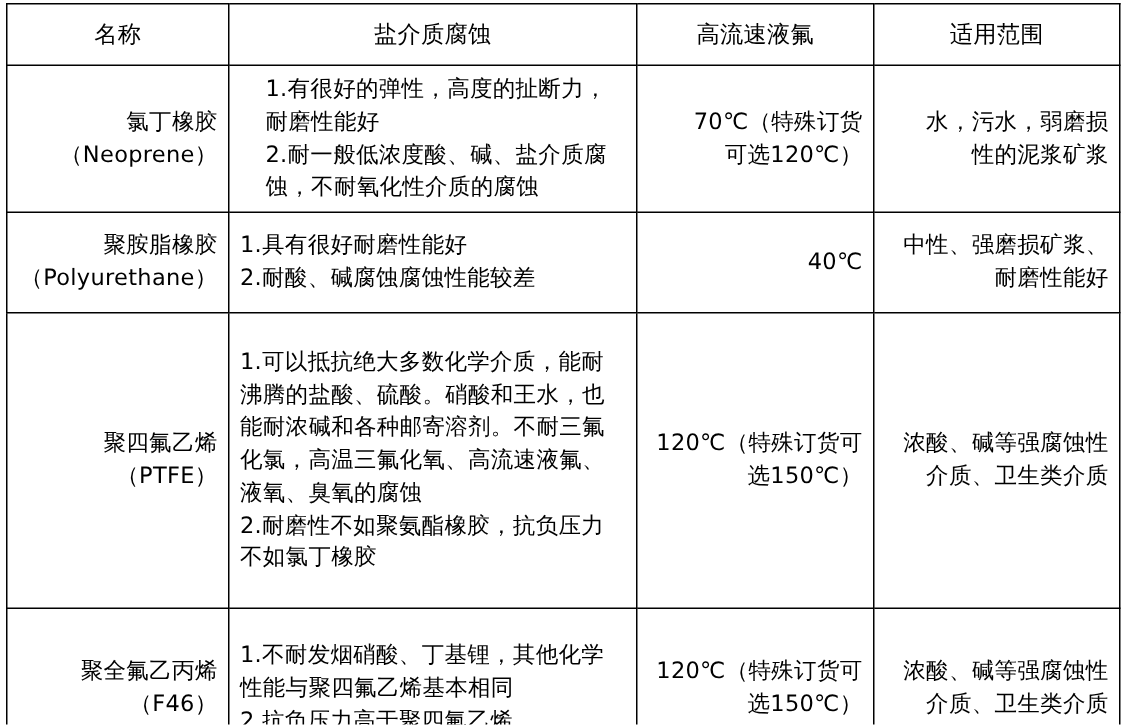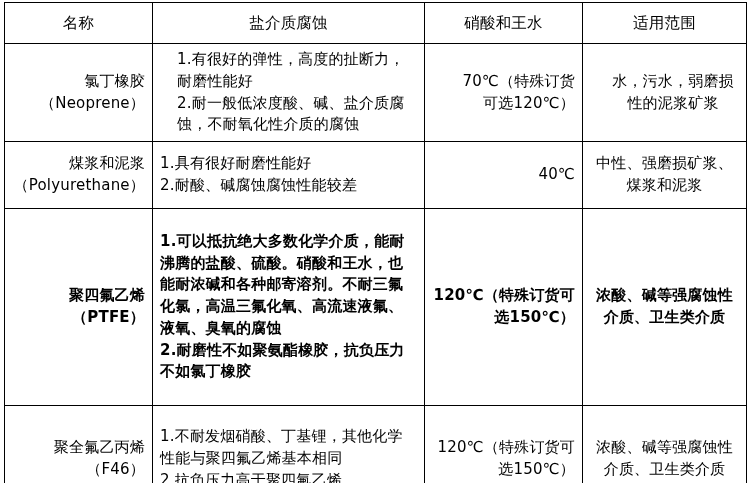--- a/index.html
+++ b/index.html
@@ -52,63 +52,63 @@
   }
   td.perf {
     text-align: left;
     white-space: pre-line;
   }
   td.temp {
     text-align: right;
     white-space: pre-line;
   }
   td.scope {
-    text-align: center;
+    text-align: right;
     white-space: pre-line;
   }
   tr.r1 td { height: 74px; padding-left: 24px; }
   tr.r2 td { height: 56px; }
-  tr.r3 td { height: 186px; font-weight: bold; }
+  tr.r3 td { height: 186px; }
   tr.r4 td { height: 96px; }
 </style>
 </head>
 <body>
 
 <div class="sheet">
   <table class="spec">
     <colgroup>
       <col class="c0">
         <col class="c1">
         <col class="c2">
         <col class="c3">
     </colgroup>
     <thead>
       <tr>
         <th>名称</th>
         <th>盐介质腐蚀</th>
-        <th>硝酸和王水</th>
+        <th>高流速液氟</th>
         <th>适用范围</th>
       </tr>
     </thead>
     <tbody>
       <tr class="r1">
         <td class="name">氯丁橡胶
 （Neoprene）</td>
         <td class="perf">1.有很好的弹性，高度的扯断力，耐磨性能好
 2.耐一般低浓度酸、碱、盐介质腐蚀，不耐氧化性介质的腐蚀</td>
         <td class="temp">70℃（特殊订货可选120℃）</td>
         <td class="scope">水，污水，弱磨损性的泥浆矿浆</td>
       </tr>
       <tr class="r2">
-        <td class="name">煤浆和泥浆
+        <td class="name">聚胺脂橡胶
 （Polyurethane）</td>
         <td class="perf">1.具有很好耐磨性能好
 2.耐酸、碱腐蚀腐蚀性能较差</td>
         <td class="temp">40℃</td>
-        <td class="scope">中性、强磨损矿浆、煤浆和泥浆</td>
+        <td class="scope">中性、强磨损矿浆、耐磨性能好</td>
       </tr>
       <tr class="r3">
         <td class="name">聚四氟乙烯
 （PTFE）</td>
         <td class="perf">1.可以抵抗绝大多数化学介质，能耐沸腾的盐酸、硫酸。硝酸和王水，也能耐浓碱和各种邮寄溶剂。不耐三氟化氯，高温三氟化氧、高流速液氟、液氧、臭氧的腐蚀
 2.耐磨性不如聚氨酯橡胶，抗负压力不如氯丁橡胶</td>
         <td class="temp">120℃（特殊订货可选150℃）</td>
         <td class="scope">浓酸、碱等强腐蚀性介质、卫生类介质</td>
       </tr>
       <tr class="r4">

